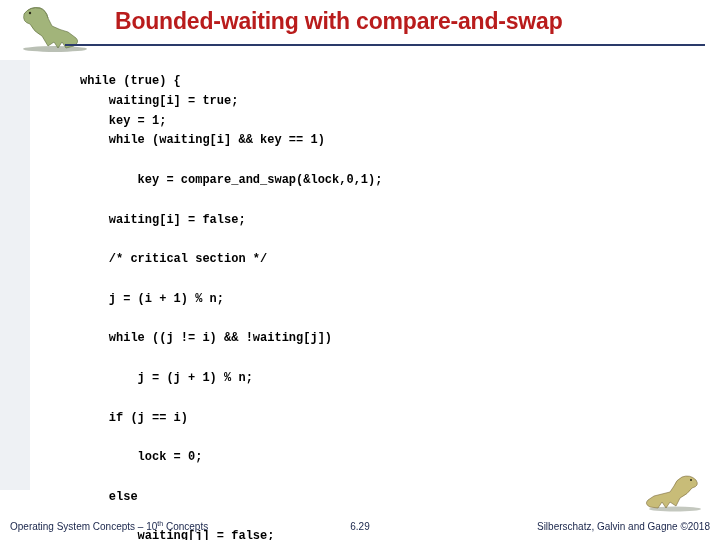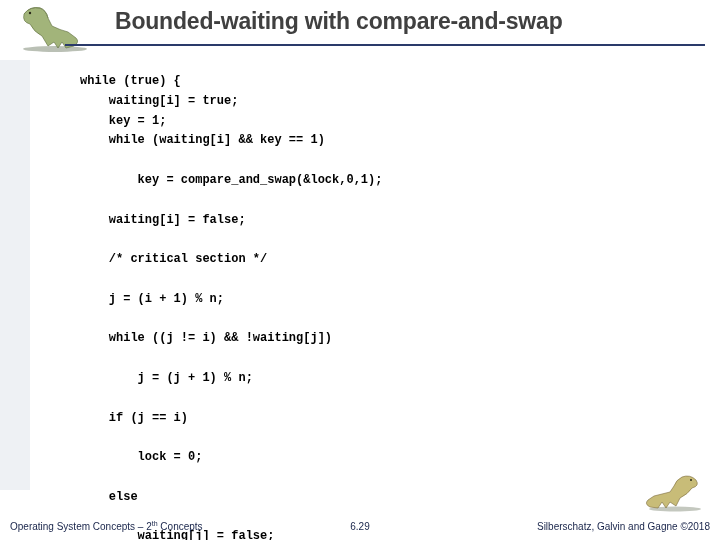--- a/index.html
+++ b/index.html
@@ -14,21 +14,21 @@
     background: #eef1f4;
   }
   .header {
     position: absolute; left: 0; top: 0; width: 720px; height: 60px;
   }
   .logo-left {
     position: absolute; left: 10px; top: 2px; width: 90px; height: 50px;
   }
   .title {
     position: absolute; left: 115px; top: 8px; width: 600px;
-    font-size: 23px; font-weight: bold; color: #404040;
+    font-size: 23px; font-weight: bold; color: #b91c1c;
     letter-spacing: -0.2px;
   }
   .title-rule {
     position: absolute; left: 65px; top: 44px; width: 640px; height: 0;
     border-top: 2px solid #2a3a6a;
   }
   .code {
     position: absolute; left: 80px; top: 72px; width: 600px;
     font-family: "Courier New", Courier, monospace;
     font-size: 12px; font-weight: bold; color: #000;
@@ -100,17 +100,17 @@
 }</pre>
 
 <svg class="logo-right" viewBox="0 0 70 40">
   <ellipse cx="35" cy="37" rx="26" ry="2.5" fill="#3a4a2a" opacity="0.3"></ellipse>
   <path d="M 56 8 Q 50 2 42 5 Q 36 8 34 14 L 30 20 Q 22 22 14 24 L 8 28 Q 4 32 10 35 L 18 36 L 22 30 L 26 36 L 30 30 L 36 34 L 40 26 Q 48 22 52 16 Q 60 14 56 8 Z" fill="#c8bc78" stroke="#7a6a3a" stroke-width="0.6"></path>
   <circle cx="51" cy="8" r="1" fill="#2a2a1a"></circle>
 </svg>
 
 <div class="footer">
   <div class="footer-left">
-    <span>Operating System Concepts – 2</span><sup>th</sup><span> Concepts</span>
+    <span>Operating System Concepts – 10</span><sup>th</sup><span> Concepts</span>
   </div>
   <div class="footer-center">6.29</div>
   <div class="footer-right">Silberschatz, Galvin and Gagne ©2018</div>
 </div>
 
 </body></html>

